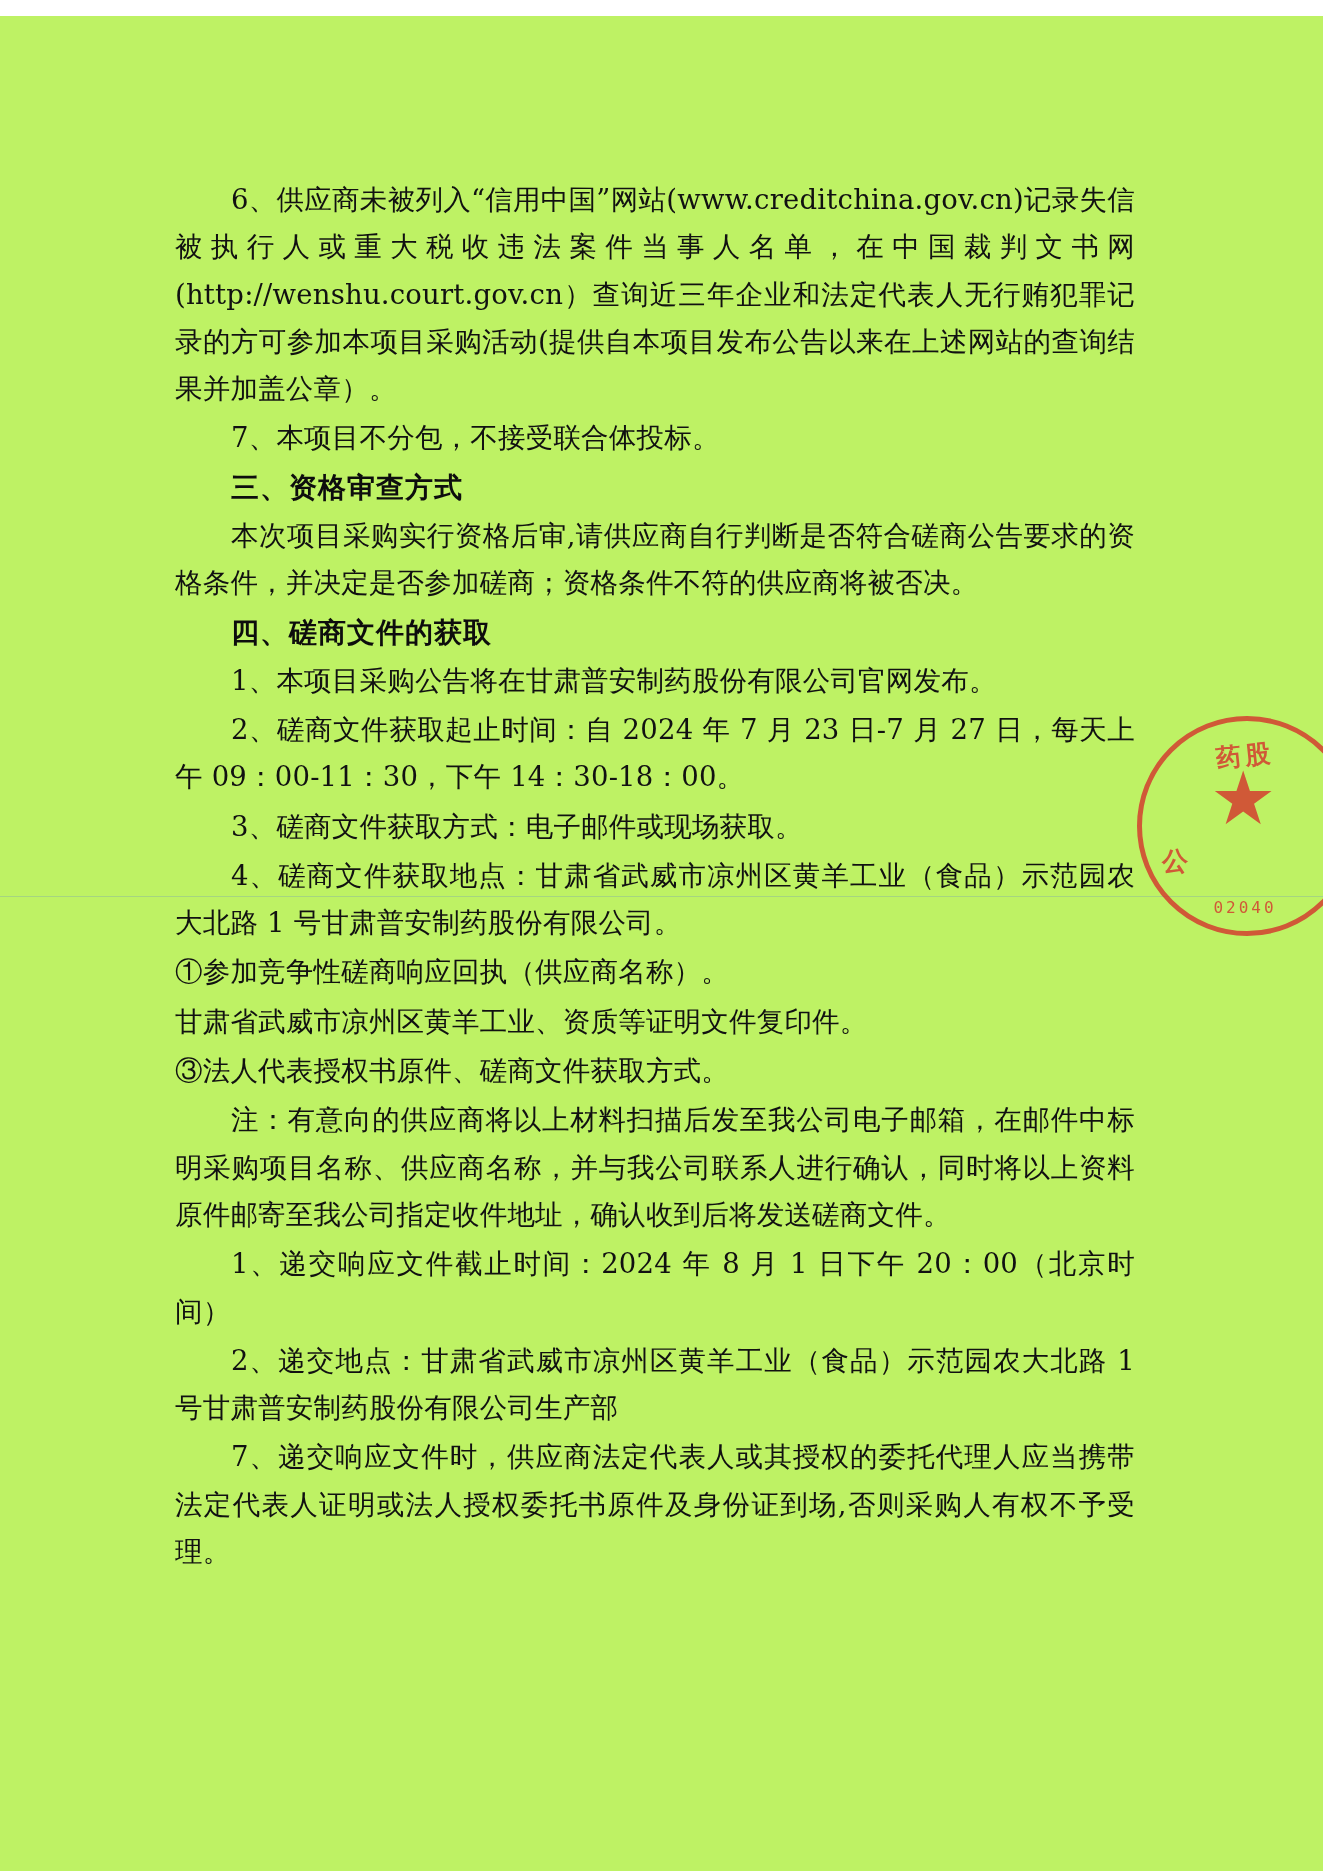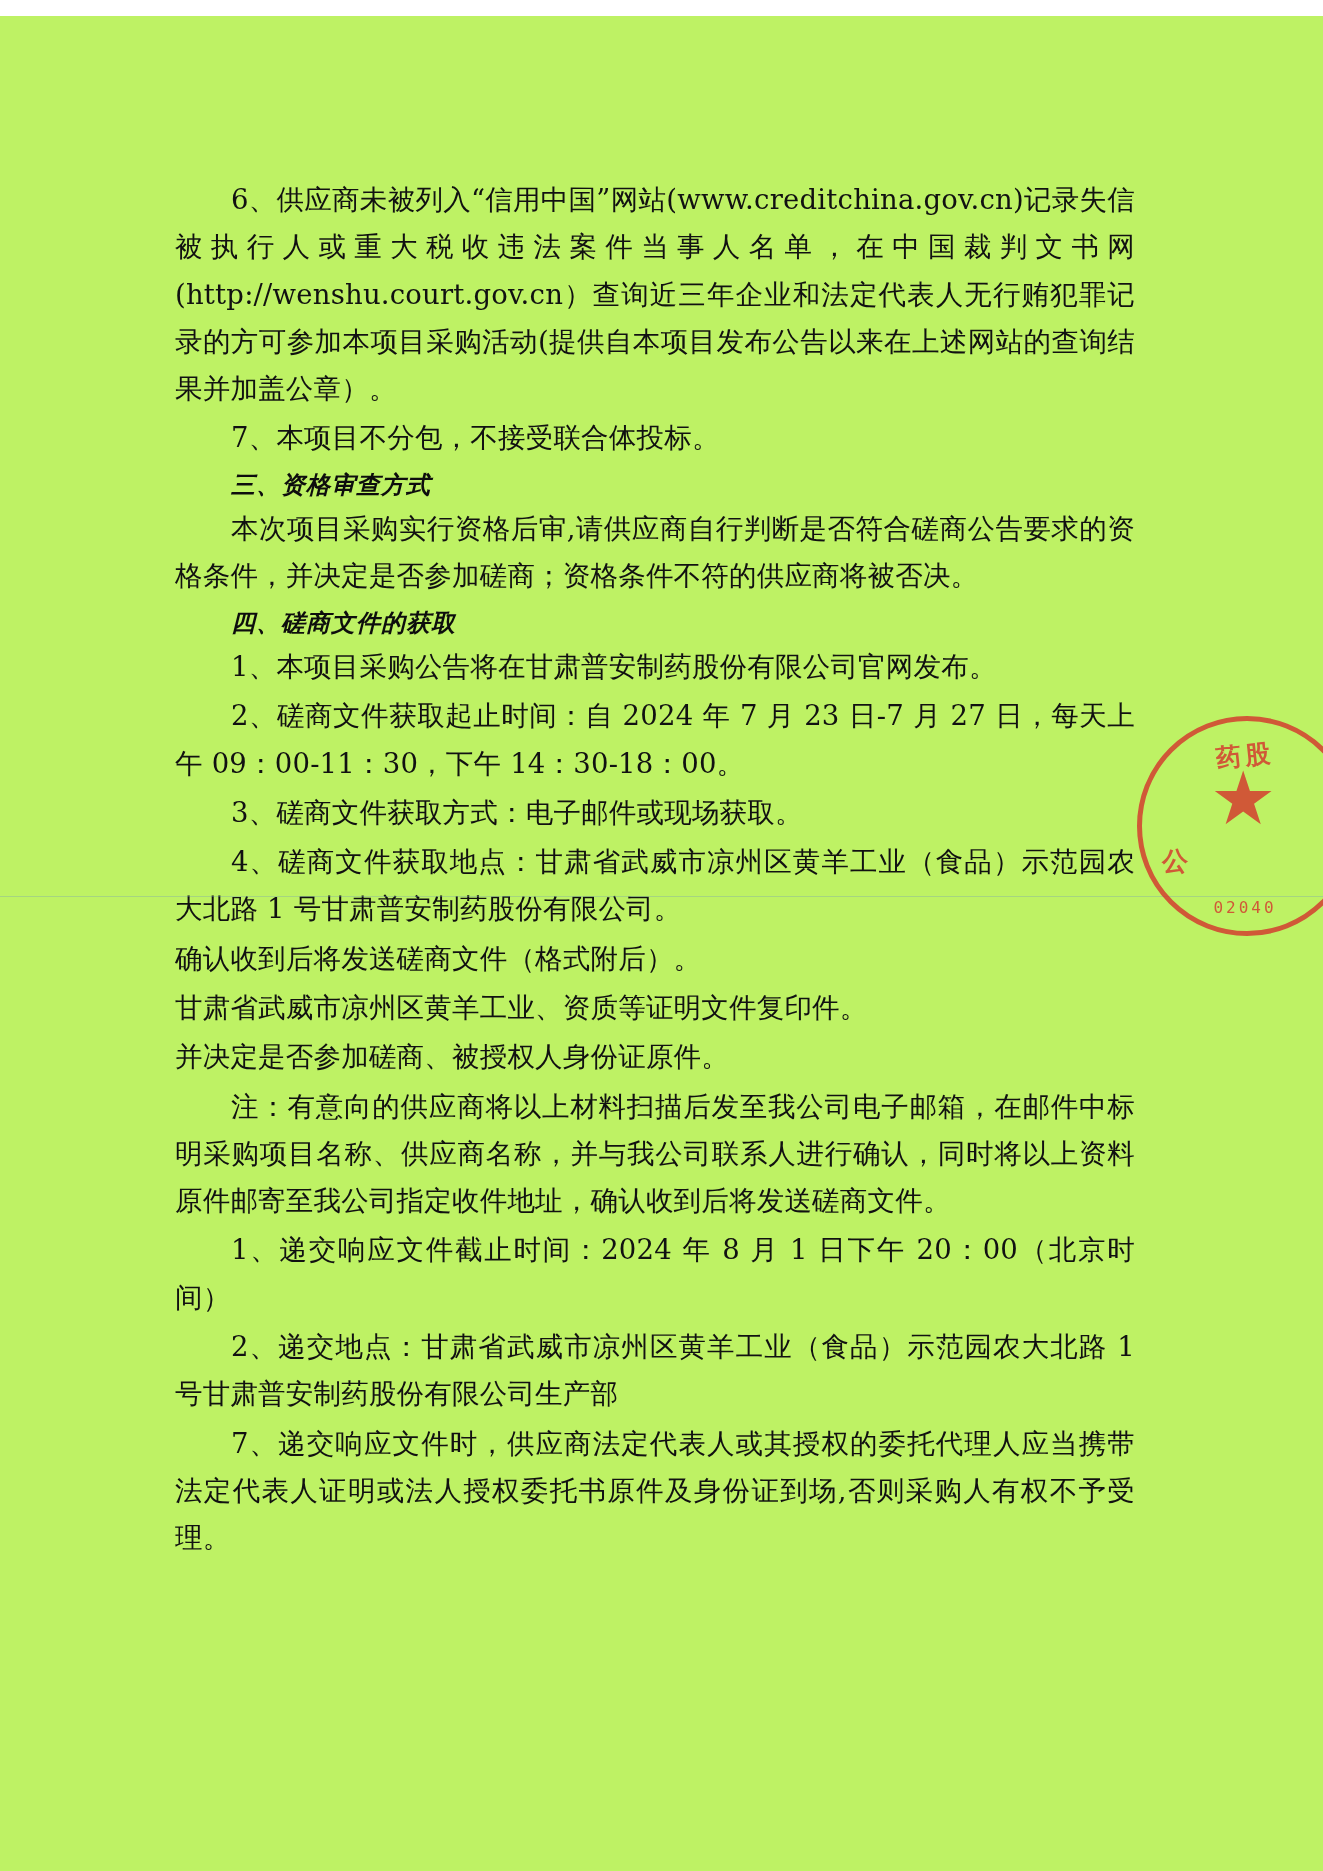--- a/index.html
+++ b/index.html
@@ -34,29 +34,28 @@
     color: #111111;
     text-align: justify;
     margin: 0 0 2px 0;
     letter-spacing: 0.2px;
     font-family: "DejaVu Serif", serif;
   }
   .indent {
     text-indent: 56px;
   }
   .heading {
-    font-size: 24px;
+    font-size: 28px;
     font-weight: bold;
     line-height: 1.72;
     color: #0d0d0d;
     text-indent: 56px;
     margin: 0;
     letter-spacing: 1px;
     font-family: "DejaVu Serif", serif;
-    font-style: italic;
   }
   .noindent {
     text-indent: 0;
   }
   
   .scanline {
     position: absolute;
     left: 0;
     top: 880px;
     width: 1323px;
@@ -136,23 +135,23 @@
   <div class="content">
     <p class="para indent">6、供应商未被列入“信用中国”网站(www.creditchina.gov.cn)记录失信被执行人或重大税收违法案件当事人名单，在中国裁判文书网(http://wenshu.court.gov.cn）查询近三年企业和法定代表人无行贿犯罪记录的方可参加本项目采购活动(提供自本项目发布公告以来在上述网站的查询结果并加盖公章）。</p>
     <p class="para indent">7、本项目不分包，不接受联合体投标。</p>
     <p class="heading">三、资格审查方式</p>
     <p class="para indent">本次项目采购实行资格后审,请供应商自行判断是否符合磋商公告要求的资格条件，并决定是否参加磋商；资格条件不符的供应商将被否决。</p>
     <p class="heading">四、磋商文件的获取</p>
     <p class="para indent">1、本项目采购公告将在甘肃普安制药股份有限公司官网发布。</p>
     <p class="para indent">2、磋商文件获取起止时间：自 2024 年 7 月 23 日-7 月 27 日，每天上午 09：00-11：30，下午 14：30-18：00。</p>
     <p class="para indent">3、磋商文件获取方式：电子邮件或现场获取。</p>
     <p class="para indent">4、磋商文件获取地点：甘肃省武威市凉州区黄羊工业（食品）示范园农大北路 1 号甘肃普安制药股份有限公司。</p>
-    <p class="para noindent">确认收到后将发送磋商文件（格式附后）。</p>
+    <p class="para noindent">①参加竞争性磋商响应回执（供应商名称）。</p>
     <p class="para noindent">甘肃省武威市凉州区黄羊工业、资质等证明文件复印件。</p>
-    <p class="para noindent">并决定是否参加磋商、被授权人身份证原件。</p>
+    <p class="para noindent">③法人代表授权书原件、磋商文件获取方式。</p>
     <p class="para indent">注：有意向的供应商将以上材料扫描后发至我公司电子邮箱，在邮件中标明采购项目名称、供应商名称，并与我公司联系人进行确认，同时将以上资料原件邮寄至我公司指定收件地址，确认收到后将发送磋商文件。</p>
     <p class="para indent">1、递交响应文件截止时间：2024 年 8 月 1 日下午 20：00（北京时间）</p>
     <p class="para indent">2、递交地点：甘肃省武威市凉州区黄羊工业（食品）示范园农大北路 1 号甘肃普安制药股份有限公司生产部</p>
     <p class="para indent">7、递交响应文件时，供应商法定代表人或其授权的委托代理人应当携带法定代表人证明或法人授权委托书原件及身份证到场,否则采购人有权不予受理。</p>
   </div>
 
   <div class="scanline"></div>
 
   <div class="seal">
     <div class="seal-top-text">药股</div>

